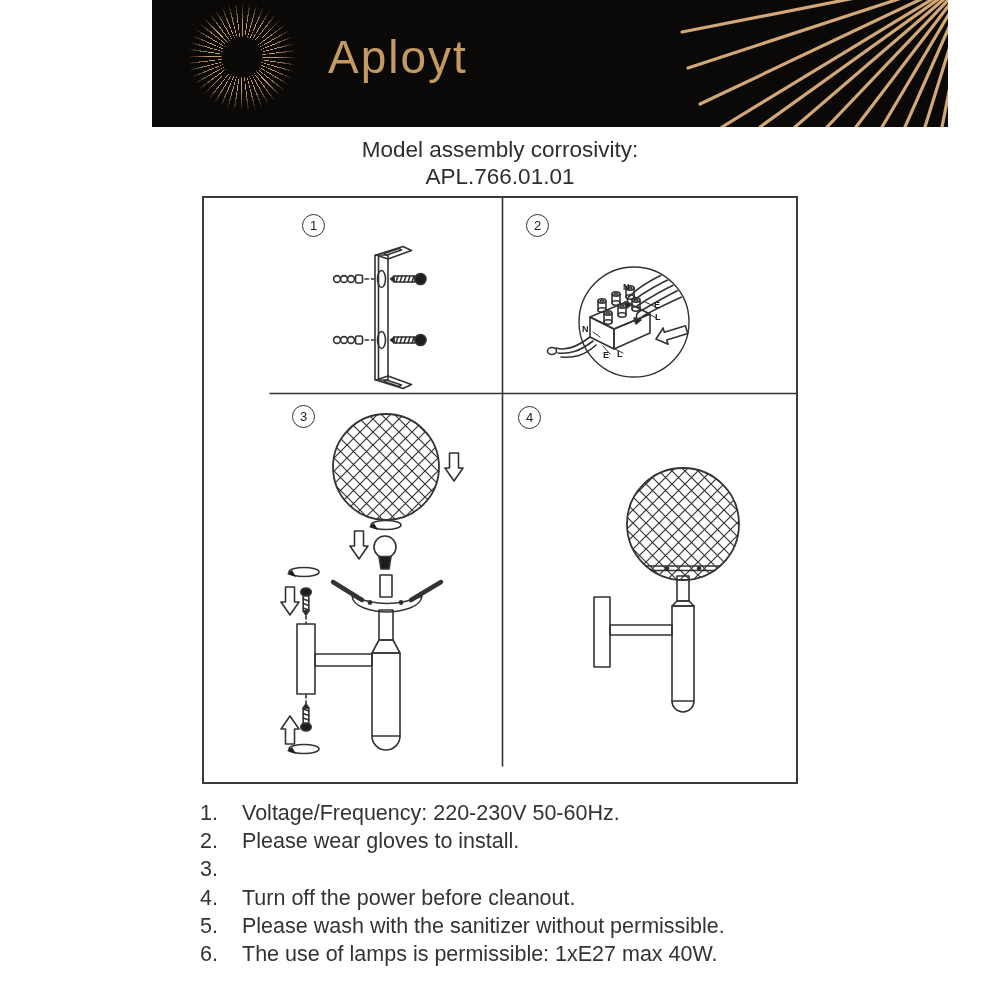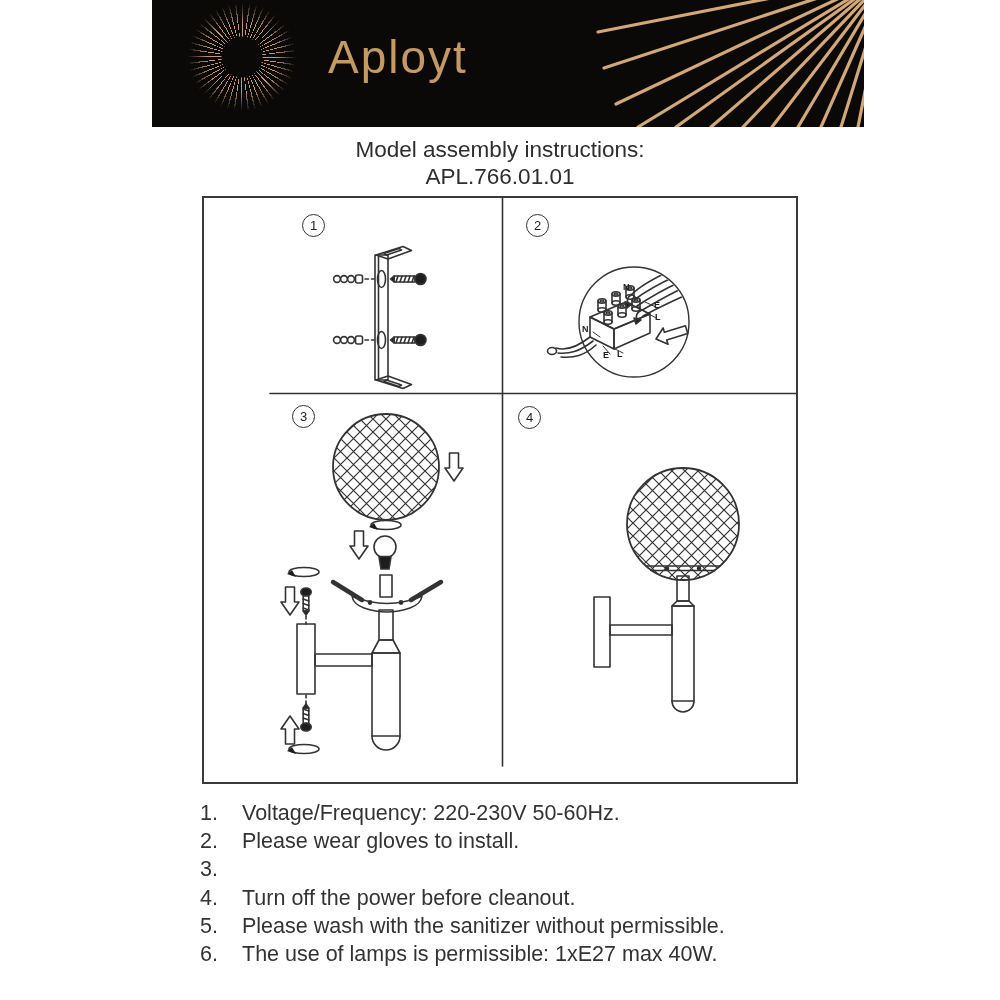--- a/index.html
+++ b/index.html
@@ -1,20 +1,20 @@
 <!DOCTYPE html>
 <html><head>
 <meta charset="utf-8">
 <style>
   html,body{margin:0;padding:0;background:#ffffff;}
   .page{position:relative;width:1000px;height:1000px;background:#fff;
         font-family:"Liberation Sans",sans-serif;overflow:hidden;}
 
   
-  .banner{position:absolute;left:152px;top:0;width:712px;height:127px;
+  .banner{position:absolute;left:152px;top:0;width:796px;height:127px;
           background:#0b0908;overflow:hidden;}
   .star{position:absolute;left:34px;top:2px;width:112px;height:110px;border-radius:50%;
         background:
           radial-gradient(circle, #0b0908 0 20px, rgba(11,9,8,0) 21px),
           radial-gradient(circle, rgba(11,9,8,0) 0 34px, #0b0908 54px),
           repeating-conic-gradient(#c49a62 0 1.5deg, #0b0908 1.5deg 7.5deg);}
   .brand{position:absolute;left:176px;top:30px;color:#c49a62;font-size:46px;
          font-weight:300;letter-spacing:2px;}
   .rays{position:absolute;right:0;top:0;}
 
@@ -57,21 +57,21 @@
         <line x1="720" y1="-25" x2="604" y2="127"></line>
         <line x1="720" y1="-25" x2="630" y2="127"></line>
         <line x1="720" y1="-25" x2="653" y2="127"></line>
         <line x1="720" y1="-25" x2="673" y2="127"></line>
         <line x1="720" y1="-25" x2="690" y2="127"></line>
       </g>
     </svg>
   </div>
 
   <div class="title">
-    <div>Model assembly instructions:</div>
+    <div>Model assembly corrosivity:</div>
     <div>APL.766.01.01</div>
   </div>
 
   <div class="diagram">
 
     <svg class="main" width="592" height="584" viewBox="0 0 592 584">
       <defs>
         <pattern id="lat" width="13" height="13" patternUnits="userSpaceOnUse">
           <path d="M0,0 L13,13 M13,0 L0,13" stroke="#333" stroke-width="1.2" fill="none"></path>
         </pattern>

